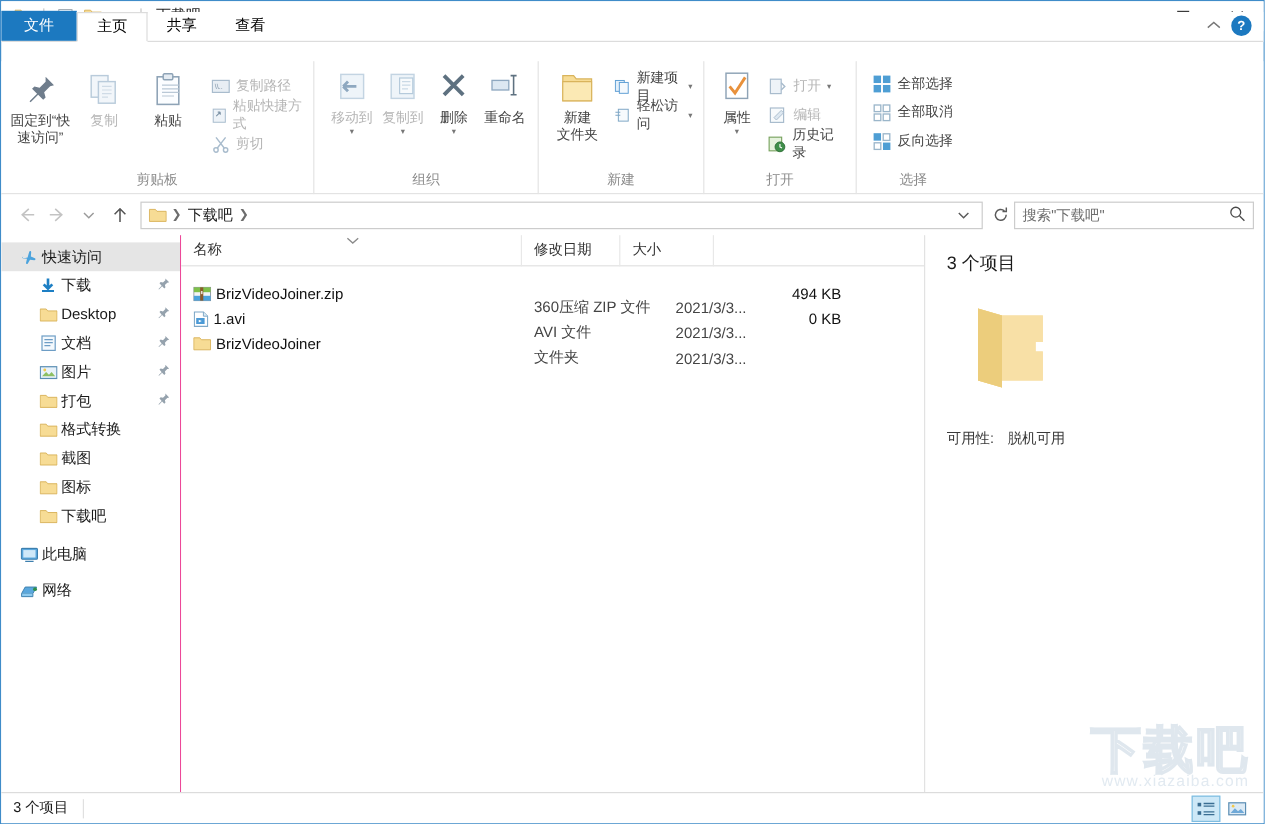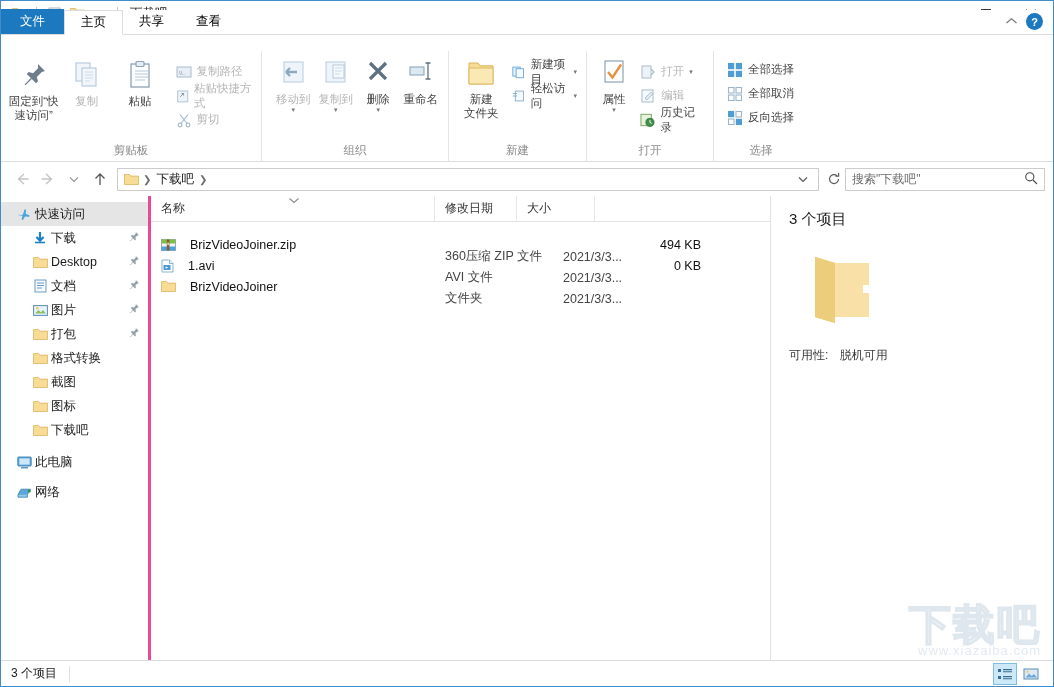--- a/index.html
+++ b/index.html
@@ -104,21 +104,21 @@
   }
   .searchbox input {
     border: none; outline: none; flex: 1; font-size: 12px; color: #3a3a3a;
     font-family: "Liberation Sans", sans-serif; background: transparent;
   }
   .searchbox input::placeholder { color: #6d6d6d; }
 
   
   .body { position: absolute; top: 195px; left: 0; width: 1052px; height: 464px; display: flex; }
   .sidebar {
-    width: 150px; background: #ffffff; border-right: 3px solid #ec4899;
+    width: 150px; background: #ffffff; border-right: 1px solid #ec4899;
     padding-top: 6px; overflow: hidden;
   }
   .nav-item {
     height: 24px; display: flex; align-items: center; font-size: 12.5px; color: #1a1a1a;
     padding-right: 8px; position: relative;
   }
   .nav-item.sel { background: #e5e5e5; }
   .nav-item .ico { width: 22px; display: flex; align-items: center; justify-content: center; flex-shrink: 0; }
   .nav-item .pin { margin-left: auto; opacity: .8; }
   .nav-item.depth0 { padding-left: 12px; }
@@ -131,31 +131,31 @@
   }
   .colhdr .cell { height: 26px; display: flex; align-items: center; padding-left: 10px; border-right: 1px solid #e8e8e8; position: relative; }
   .colhdr .cell .sortmark { position: absolute; top: 0px; left: 50%; margin-left: -5px; color: #7a7a7a; font-size: 9px; }
   .c-name { width: 284px; }
   .c-type { width: 118px; }
   .c-date { width: 82px; }
   .c-size { width: 78px; justify-content: flex-end; padding-right: 10px; }
   .colhdr .c-size { padding-left: 10px; justify-content: flex-start; }
   .row { height: 21px; display: flex; align-items: center; font-size: 12.5px; color: #111; }
   .row .cell { height: 21px; display: flex; align-items: center; padding-left: 10px; overflow: hidden; white-space: nowrap; }
-  .row .c-name { gap: 14px; }
+  .row .c-name { gap: 4px; }
   .row .c-size { justify-content: flex-end; padding-right: 12px; color: #111; }
   .row .c-type, .row .c-date { color: #444; margin-top: 24px; }
 
   .details {
     width: 283px; border-left: 1px solid #e2e2e2; background: #ffffff;
     padding: 14px 18px; position: relative;
   }
   .details .hdr { font-size: 15px; color: #1a1a1a; margin-bottom: 22px; }
   .details .folder-wrap { display: flex; justify-content: flex-start; padding-left: 22px; }
-  .details .avail { font-size: 12px; color: #3a3a3a; margin-top: 18px; }
+  .details .avail { font-size: 12px; color: #3a3a3a; margin-top: 28px; }
 
   
   .statusbar {
     position: absolute; bottom: 0; left: 0; width: 1052px; height: 26px;
     border-top: 1px solid #dcdcdc; background: #ffffff;
     display: flex; align-items: center; padding: 0 10px; font-size: 12px; color: #1a1a1a;
   }
   .statusbar .sep { width: 1px; height: 16px; background: #e0e0e0; margin: 0 12px; }
   .viewbtns { margin-left: auto; display: flex; gap: 2px; align-items: center; }
   .vbtn { width: 24px; height: 22px; display: flex; align-items: center; justify-content: center; }

